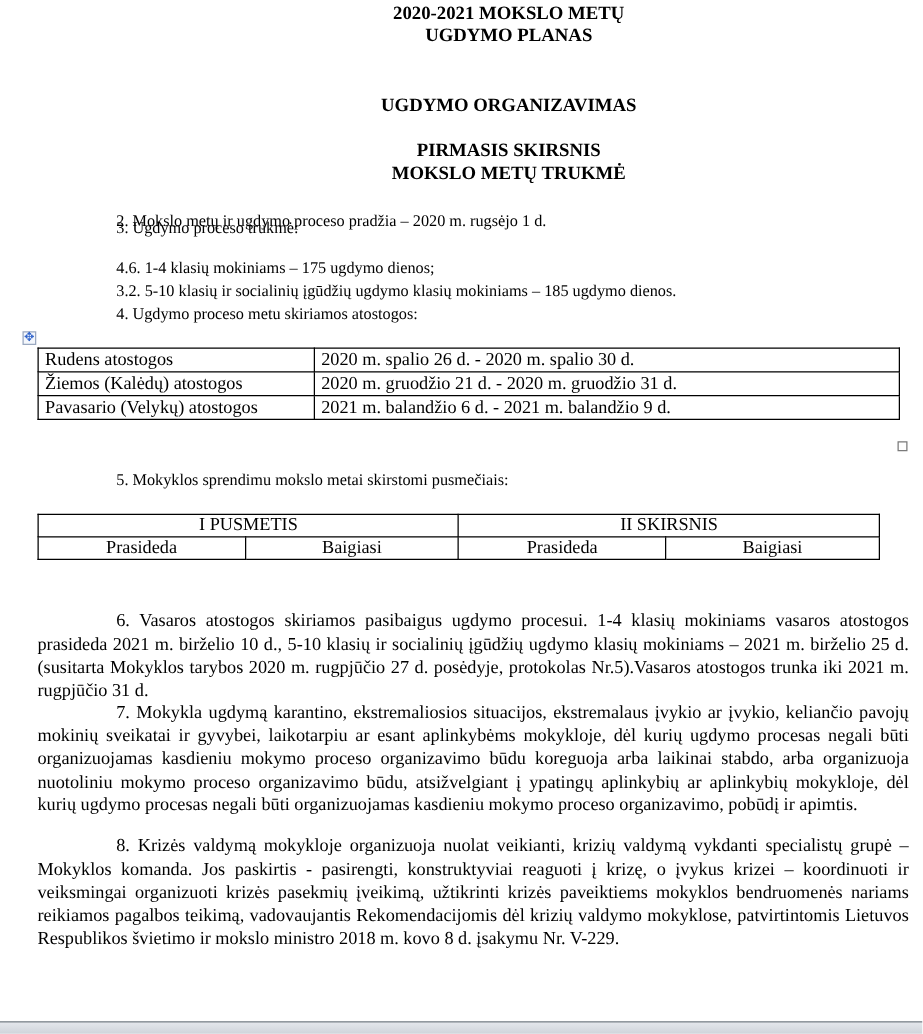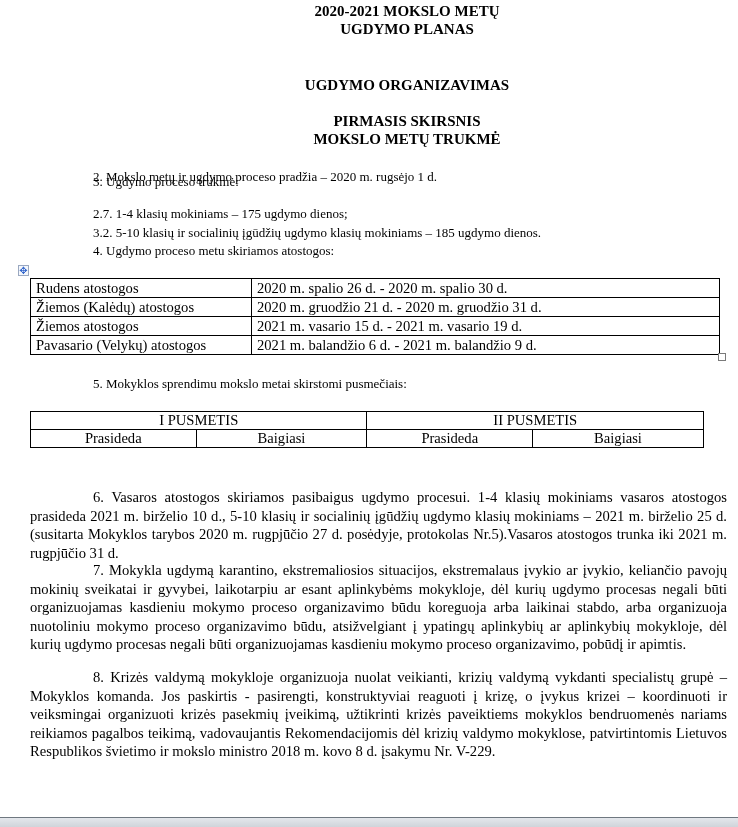--- a/index.html
+++ b/index.html
@@ -118,39 +118,35 @@
 <h1 class="heading" style="top:3px;">2020-2021 MOKSLO METŲ</h1>
 <h1 class="heading" style="top:21px;">UGDYMO PLANAS</h1>
 
 <h2 class="heading" style="top:77px;">UGDYMO ORGANIZAVIMAS</h2>
 
 <h3 class="heading" style="top:113px;">PIRMASIS SKIRSNIS</h3>
 <h3 class="heading" style="top:131px;">MOKSLO METŲ TRUKMĖ</h3>
 
 <p class="plain-line" style="top:168px;">2. Mokslo metų ir ugdymo proceso pradžia – 2020 m. rugsėjo 1 d.</p>
 <p class="plain-line" style="top:173px;">3. Ugdymo proceso trukmė:</p>
-<p class="plain-line" style="top:205px;">2.7. 1-4 klasių mokiniams – 175 ugdymo dienos;</p>
+<p class="plain-line" style="top:205px;">4.6. 1-4 klasių mokiniams – 175 ugdymo dienos;</p>
 <p class="plain-line" style="top:224px;">3.2. 5-10 klasių ir socialinių įgūdžių ugdymo klasių mokiniams – 185 ugdymo dienos.</p>
 <p class="plain-line" style="top:242px;">4. Ugdymo proceso metu skiriamos atostogos:</p>
 
 <div class="move-handle">✥</div>
 
 <table class="vacation">
   <tbody>
     <tr>
       <td class="col-name">Rudens atostogos</td>
       <td>2020 m. spalio 26 d. -  2020 m. spalio 30 d.</td>
     </tr>
     <tr>
       <td class="col-name">Žiemos (Kalėdų) atostogos</td>
       <td>2020 m. gruodžio 21 d. - 2020 m. gruodžio 31 d.</td>
-    </tr>
-    <tr>
-      <td class="col-name">Žiemos atostogos</td>
-      <td>2021 m. vasario 15 d. -  2021 m. vasario 19 d.</td>
     </tr>
     <tr>
       <td class="col-name">Pavasario (Velykų) atostogos</td>
       <td>2021 m. balandžio 6 d. - 2021 m. balandžio 9 d.</td>
     </tr>
   </tbody>
 </table>
 
 <div class="resize-handle"></div>
 
@@ -159,21 +155,21 @@
 <table class="semesters">
   <colgroup>
     <col style="width:24.6%">
     <col style="width:25.4%">
     <col style="width:24.6%">
     <col style="width:25.4%">
   </colgroup>
   <tbody>
     <tr>
       <td colspan="2">I PUSMETIS</td>
-      <td colspan="2">II PUSMETIS</td>
+      <td colspan="2">II SKIRSNIS</td>
     </tr>
     <tr>
       <td>Prasideda</td>
       <td>Baigiasi</td>
       <td>Prasideda</td>
       <td>Baigiasi</td>
     </tr>
   </tbody>
 </table>
 

